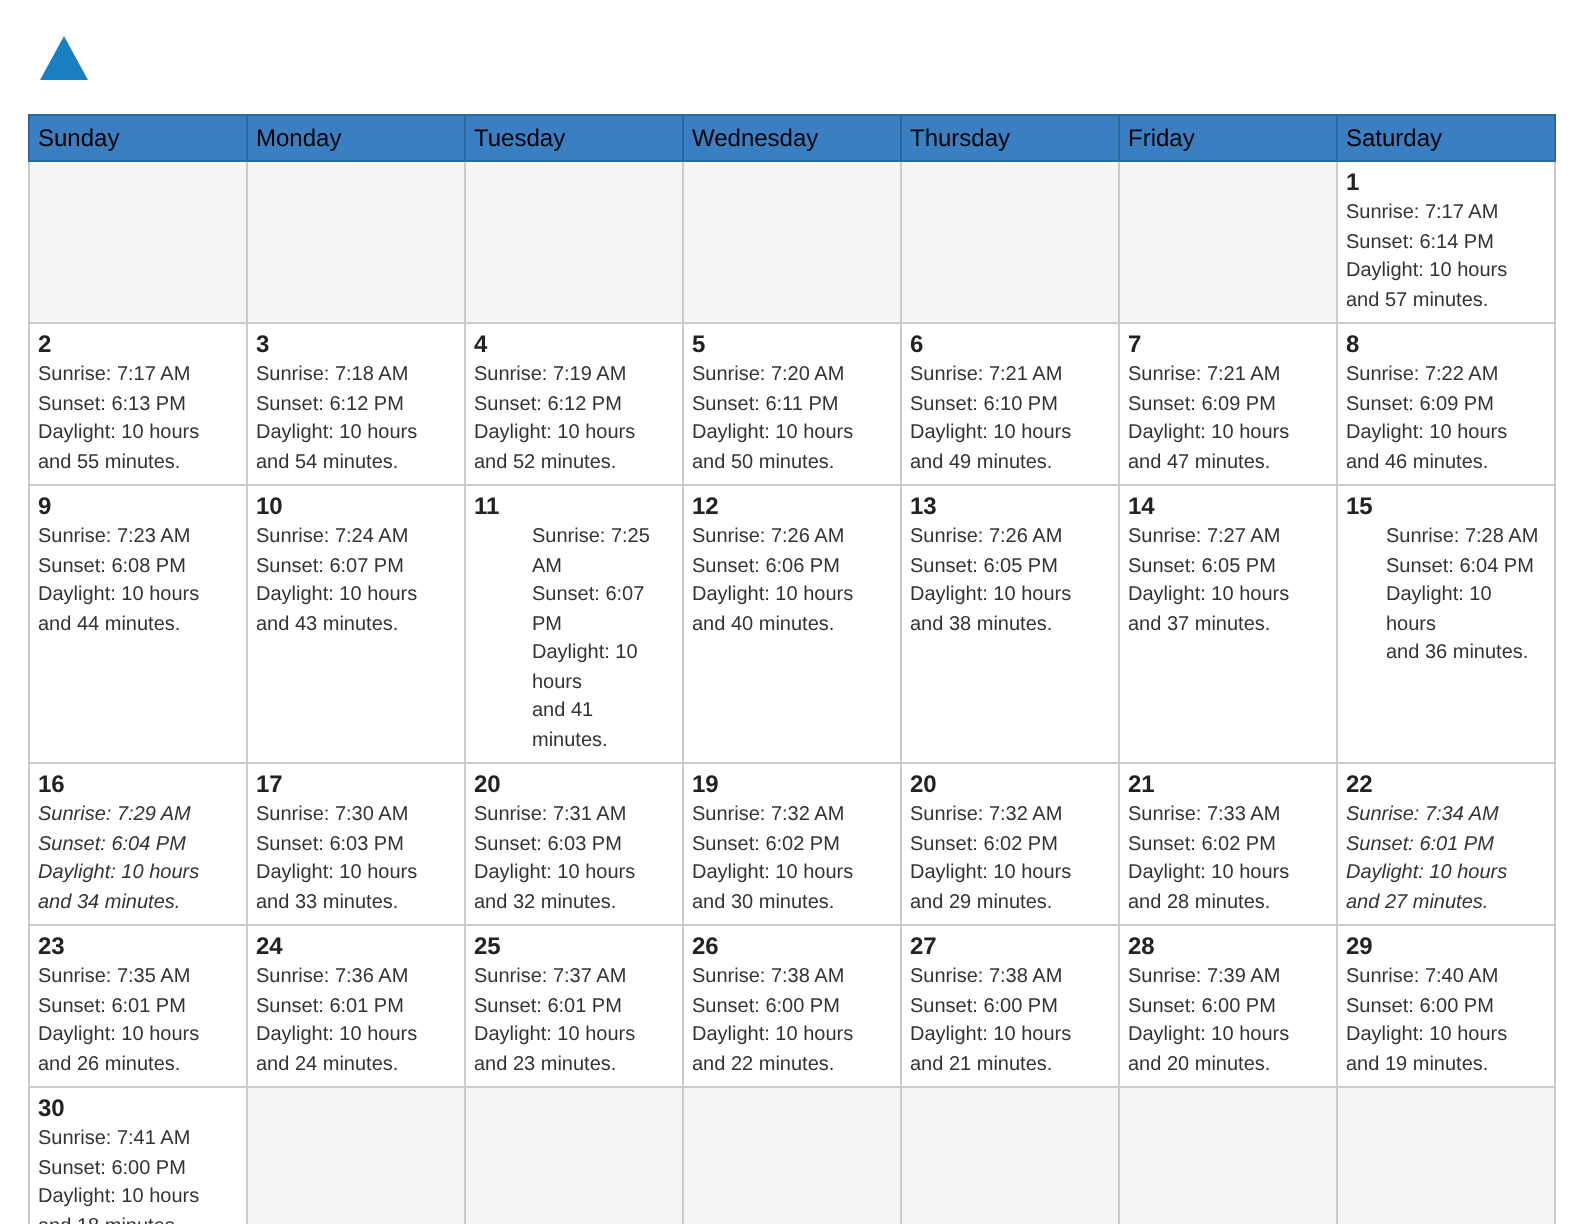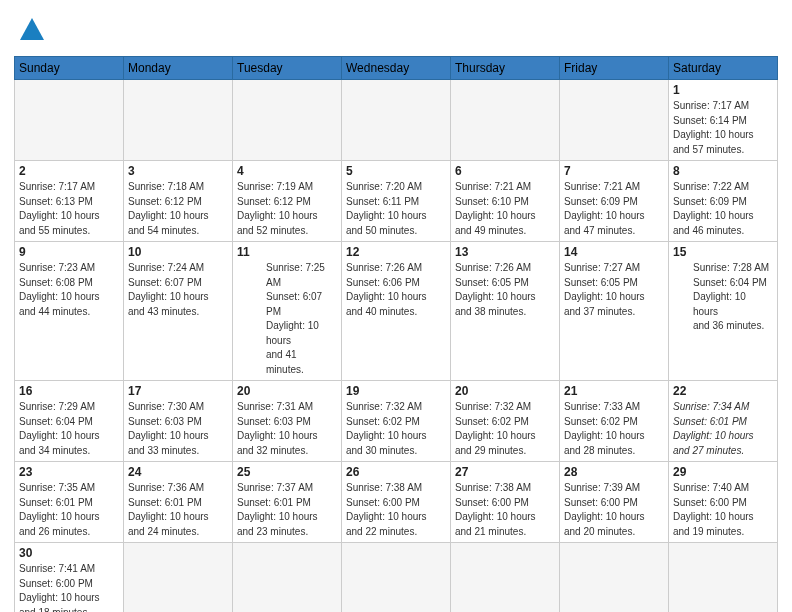--- a/index.html
+++ b/index.html
@@ -248,21 +248,21 @@
             <span class="day-number">15</span>
             <div class="day-info" style="white-space: pre-line; margin-left: 20px;">Sunrise: 7:28 AM
 Sunset: 6:04 PM
 Daylight: 10 hours
 and 36 minutes.</div>
           </td>
         </tr>
         <tr>
           <td>
             <span class="day-number">16</span>
-            <div class="day-info" style="white-space: pre-line;">Sunrise: 7:29 AM
+            <div class="day-info" style="white-space: pre-line; font-style: italic;">Sunrise: 7:29 AM
 Sunset: 6:04 PM
 Daylight: 10 hours
 and 34 minutes.</div>
           </td>
           <td>
             <span class="day-number">17</span>
             <div class="day-info" style="white-space: pre-line;">Sunrise: 7:30 AM
 Sunset: 6:03 PM
 Daylight: 10 hours
 and 33 minutes.</div>

